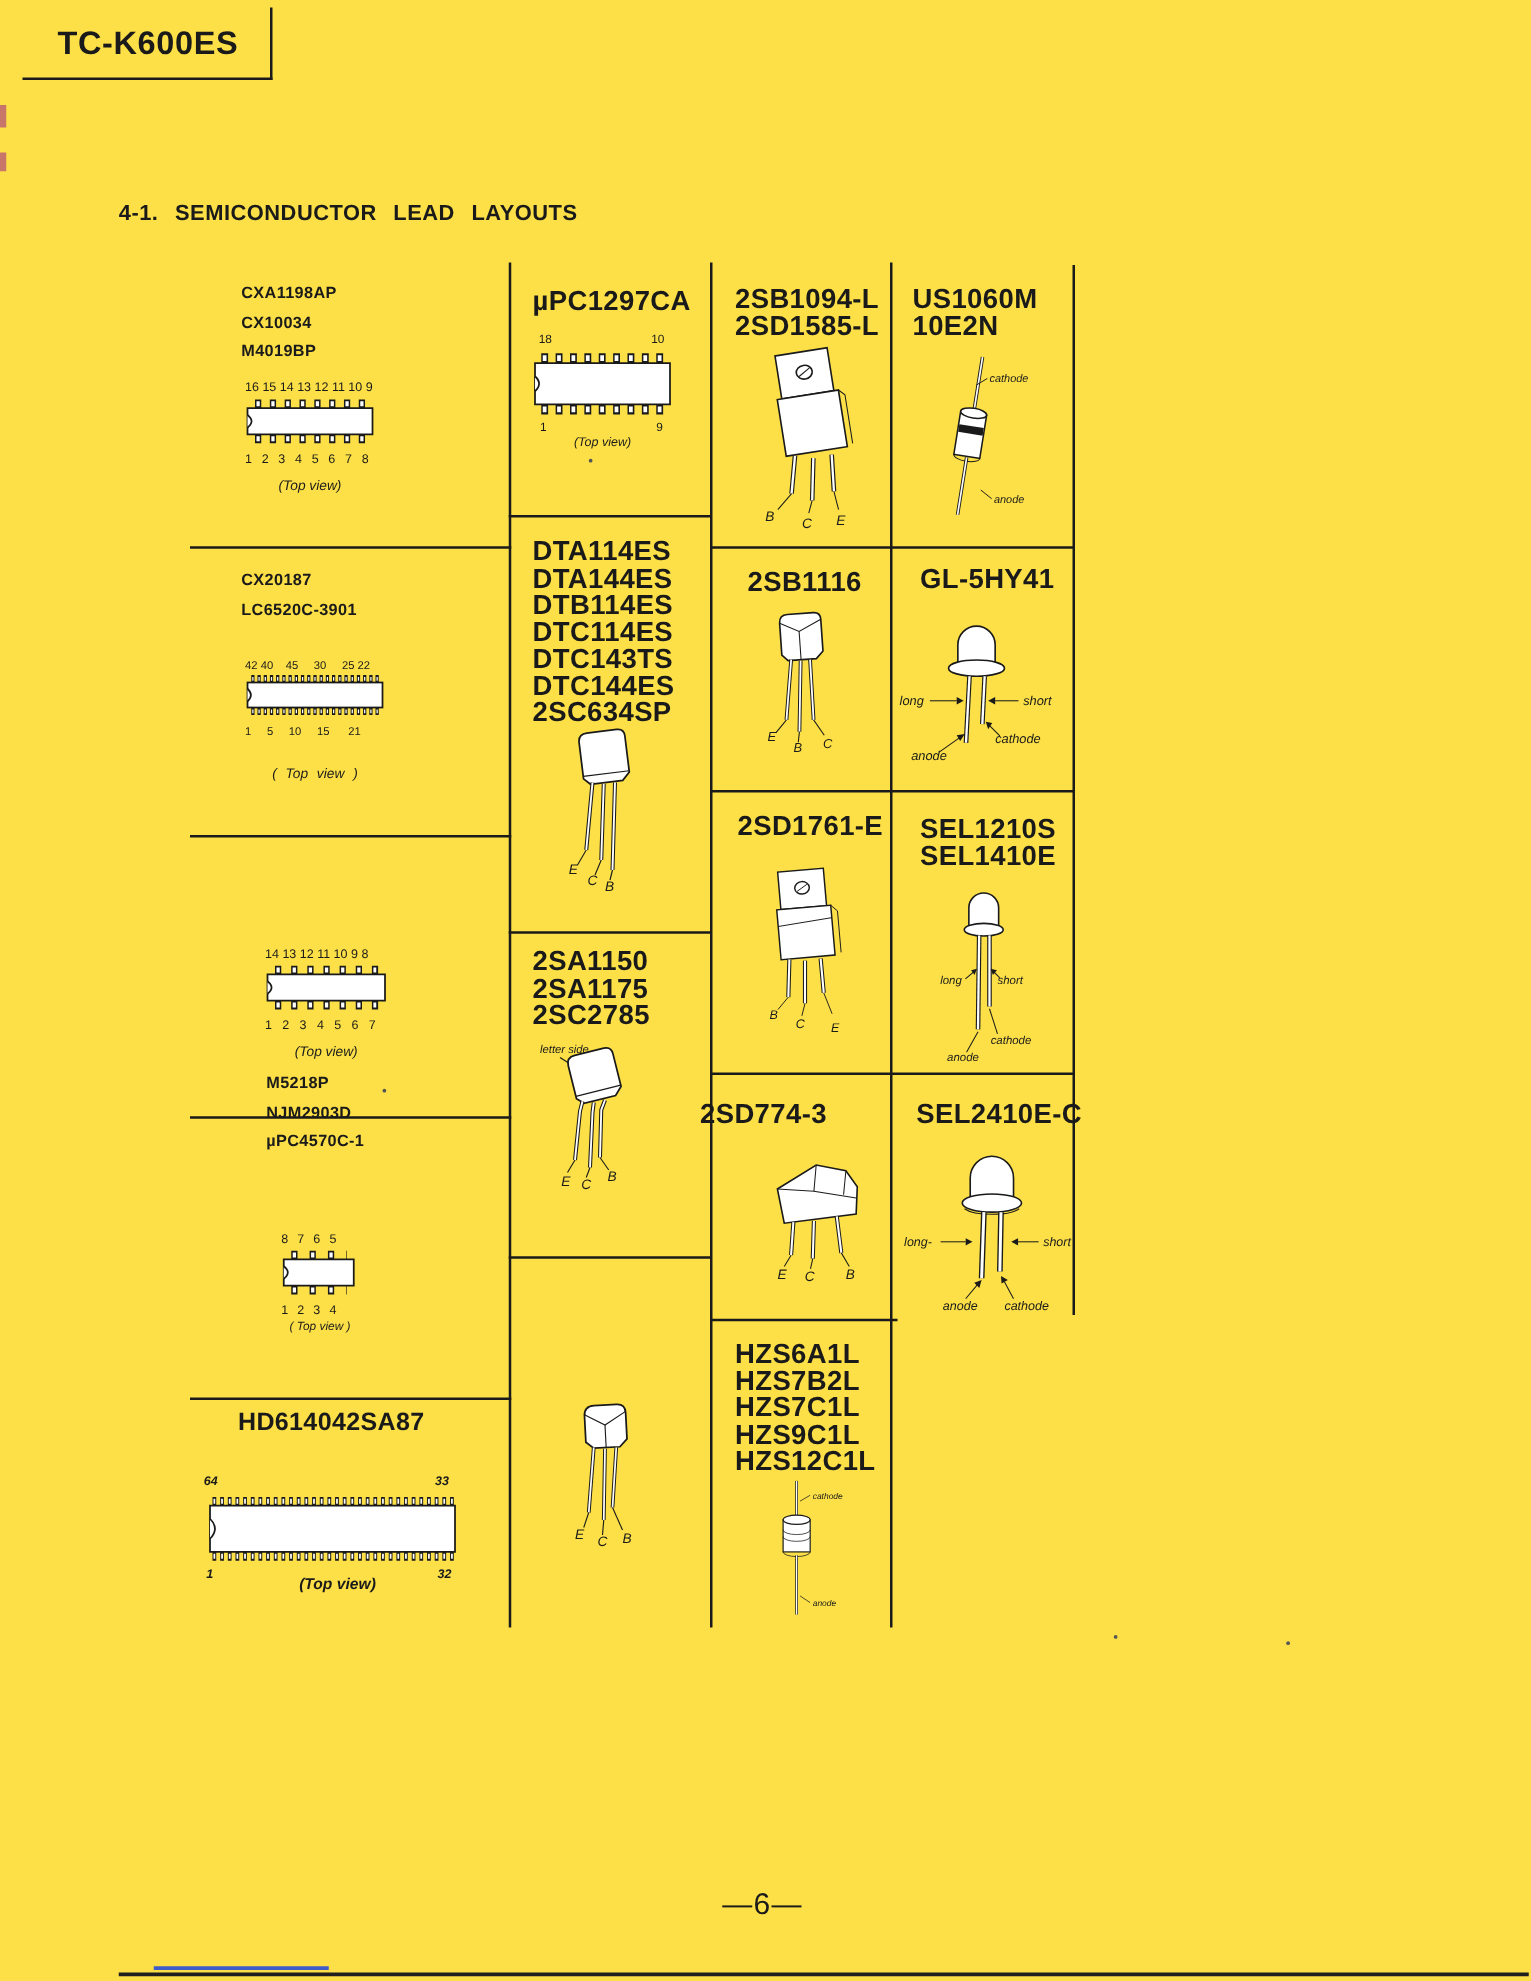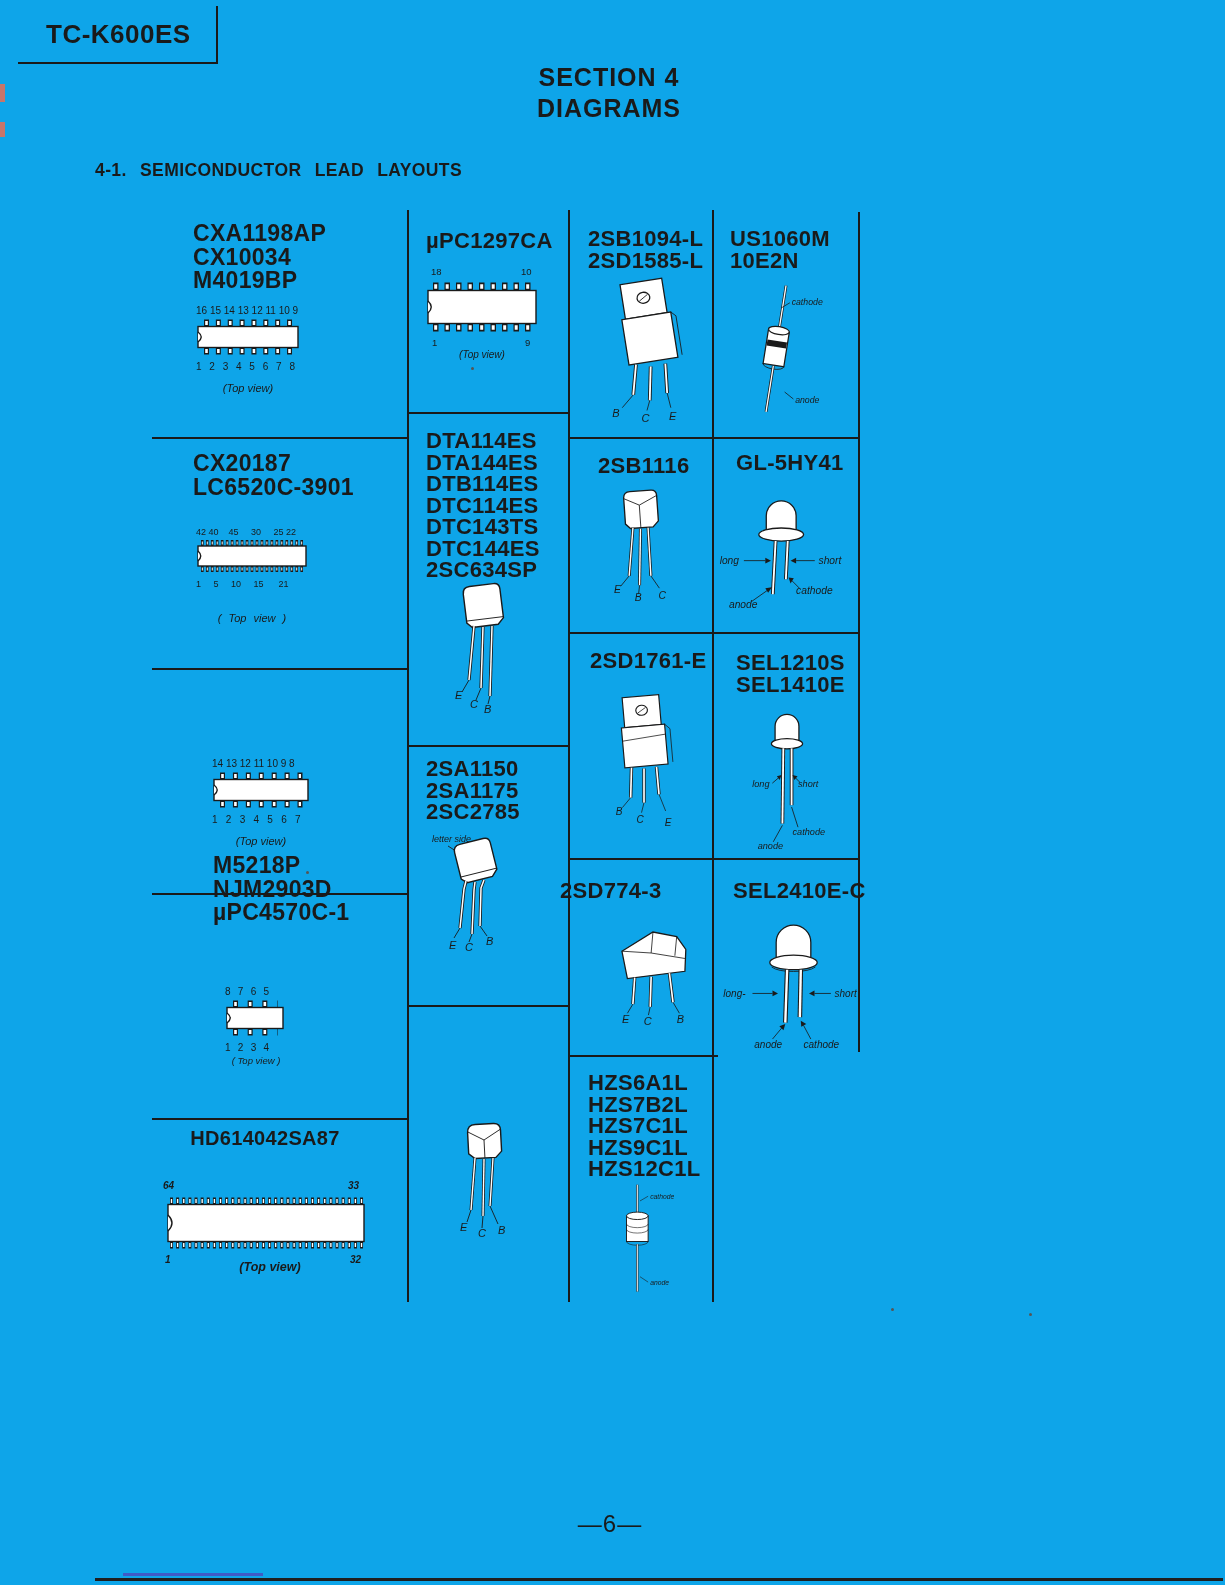--- a/index.html
+++ b/index.html
@@ -1,31 +1,31 @@
 <!DOCTYPE html>
 <html><head>
 <meta charset="utf-8">
 <style>
   html,body{margin:0;padding:0;background:#e8e8e8;}
-  .page{position:relative;width:1225px;height:1585px;background:#0ea5e9;
+  .page{position:relative;width:1225px;height:1585px;background:#fde047;
         font-family:"Liberation Sans","DejaVu Sans",sans-serif;color:#1a1a1a;overflow:hidden;}
   .abs{position:absolute;}
   
   .model-box{left:18px;top:6px;width:200px;height:58px;border-right:2.5px solid #1a1a1a;
              border-bottom:2.5px solid #1a1a1a;display:flex;align-items:center;padding-left:28px;
              box-sizing:border-box;font-size:26px;font-weight:bold;letter-spacing:0.5px;}
   .section-title{left:459px;top:62px;width:300px;text-align:center;font-size:25px;font-weight:bold;
                  line-height:31px;letter-spacing:1px;}
   .heading{left:95px;top:160px;font-size:17.5px;font-weight:bold;word-spacing:8px;letter-spacing:0.4px;}
   
   .vline{width:2px;background:#1a1a1a;}
   .hline{height:2px;background:#1a1a1a;}
   
   .parts{font-weight:bold;letter-spacing:0.3px;}
-  .fs19{font-size:23px;line-height:23.5px;}
+  .fs19{font-size:13px;line-height:23.5px;}
   .fs18{font-size:22px;line-height:21.5px;}
   .fs20{font-size:20px;}
   .pins{font-size:10px;white-space:pre;text-align:left;line-height:12px;}
   .p0{word-spacing:0px;}
   .p16b{word-spacing:5px;}
   .p14b{word-spacing:5.5px;}
   .p8{word-spacing:4.5px;}
   .p42{font-size:9px;}
   .cap{font-style:italic;font-size:11px;text-align:center;}
   .capb{font-style:italic;font-weight:bold;font-size:12.5px;text-align:center;}
@@ -46,24 +46,20 @@
   .blue-line{left:123px;top:1573px;width:140px;height:2.5px;background:#3f5bc7;}
 </style>
 </head>
 <body>
 
 <div class="page">
 
   <div class="abs model-box">
     <span>TC-K600ES</span>
   </div>
-  <div class="abs section-title">
-    <div>SECTION 4</div>
-    <div>DIAGRAMS</div>
-  </div>
   <div class="abs heading">4-1. SEMICONDUCTOR LEAD LAYOUTS</div>
 
   <div class="abs redmark" style="left:0;top:84px;height:18px"></div>
   <div class="abs redmark" style="left:0;top:122px;height:15px"></div>
 
   <div class="abs vline" style="left:407px;top:210px;height:1092px"></div>
   <div class="abs vline" style="left:568px;top:210px;height:1092px"></div>
   <div class="abs vline" style="left:712px;top:210px;height:1092px"></div>
   <div class="abs vline" style="left:858px;top:212px;height:840px"></div>
 

